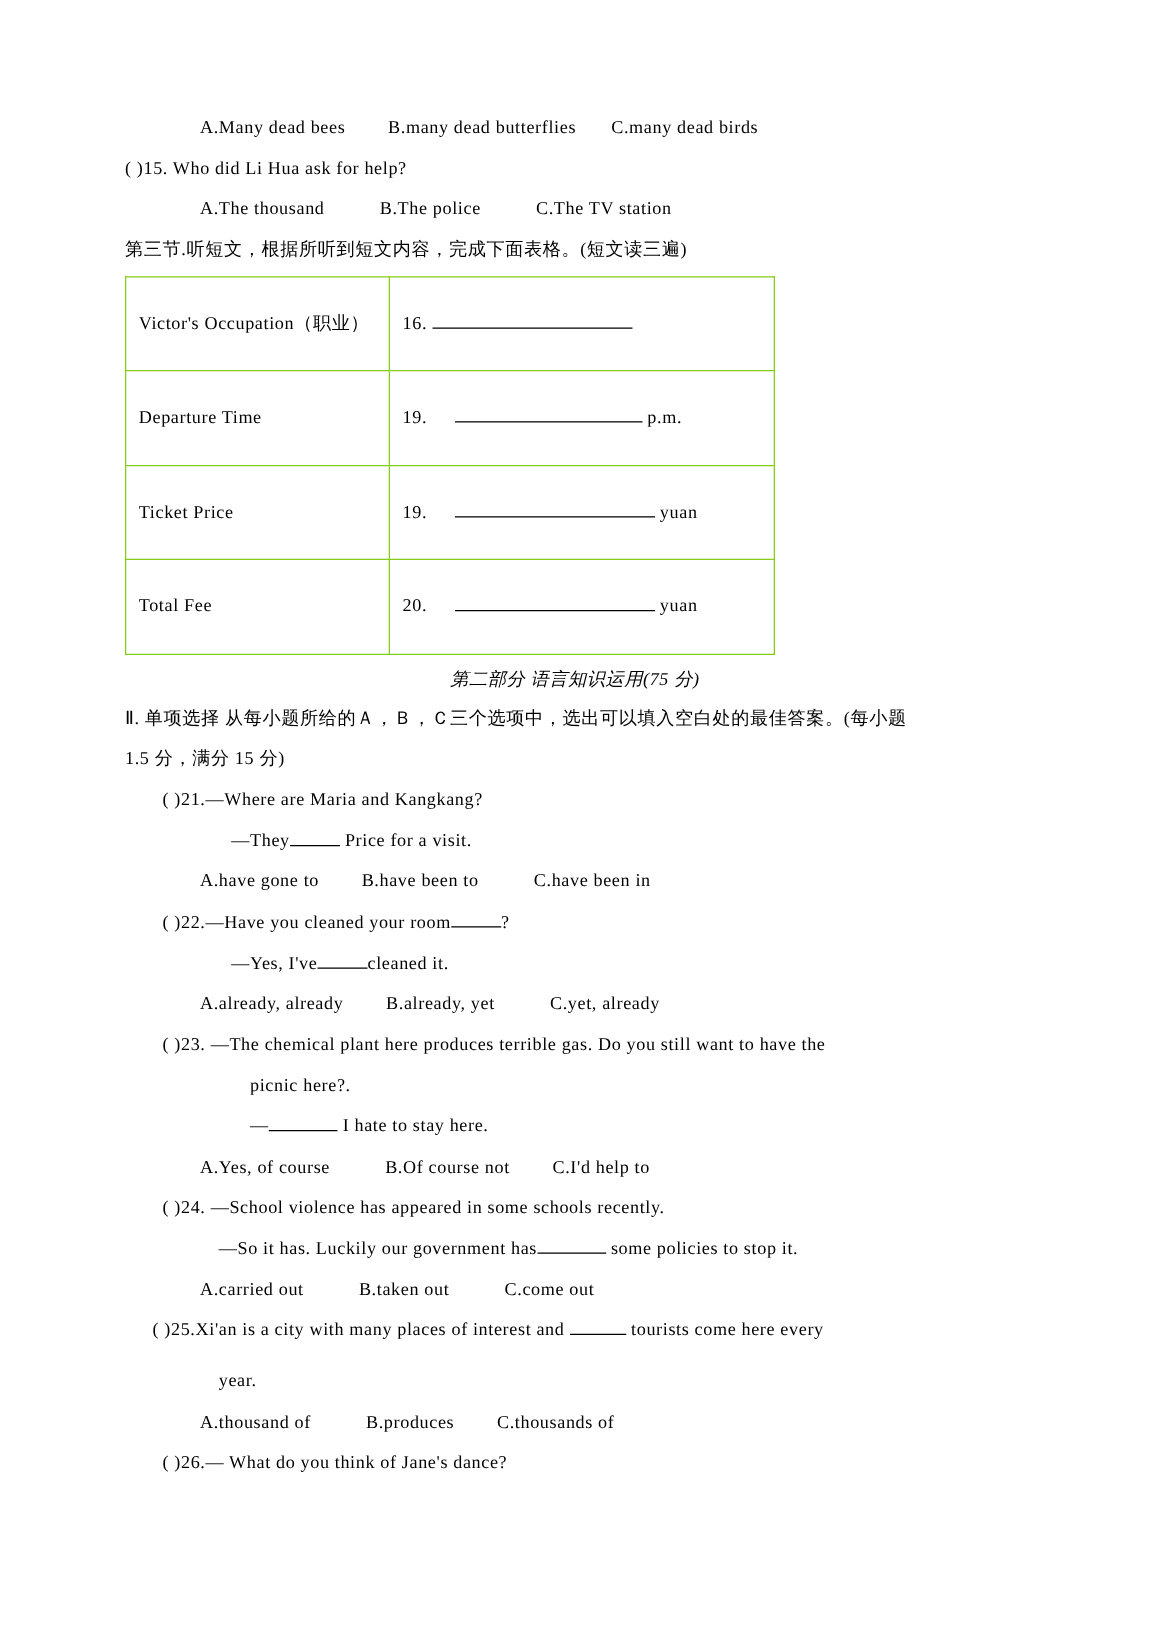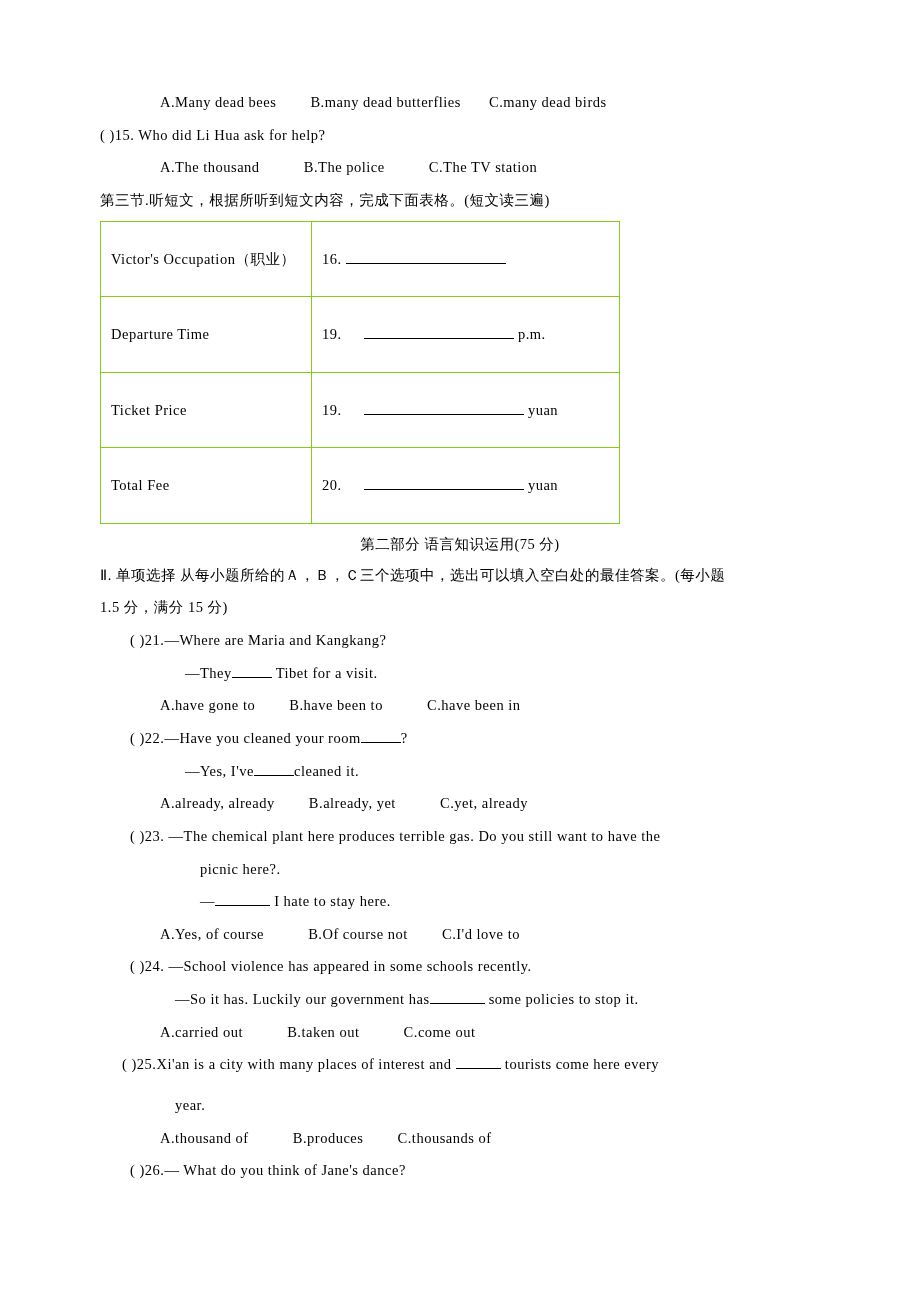--- a/index.html
+++ b/index.html
@@ -14,21 +14,21 @@
     box-sizing: border-box;
     letter-spacing: 0.5px;
   }
   .line { margin-bottom: 8px; }
   .opts { padding-left: 60px; margin-bottom: 8px; }
   .q { padding-left: 30px; margin-bottom: 8px; }
   .q25 { padding-left: 22px; margin-bottom: 16px; }
   .sub { padding-left: 85px; margin-bottom: 8px; }
   .sub2 { padding-left: 75px; margin-bottom: 8px; }
   .sub3 { padding-left: 100px; margin-bottom: 8px; }
-  .center { text-align: center; margin: 6px 0; }
+  .center { text-align: center; margin: 6px 0; font-style: italic; }
   table {
     border-collapse: collapse;
     margin: 4px 0 8px 0;
     width: 520px;
   }
   td {
     border: 1px solid #84cc16;
     padding: 25px 10px;
     vertical-align: middle;
   }
@@ -102,21 +102,21 @@
   </tr>
 </tbody>
   </table>
 
 <div class="center">第二部分  语言知识运用(75 分)</div>
 <div class="line">Ⅱ. 单项选择  从每小题所给的Ａ，Ｂ，Ｃ三个选项中，选出可以填入空白处的最佳答案。(每小题</div>
 <div class="line">1.5 分，满分 15 分)</div>
 
 <div class="q">(   )21.—Where are Maria and Kangkang?</div>
 <div class="sub">
-  <span>—They</span><span class="blank w40"></span><span> Tibet for a visit.</span>
+  <span>—They</span><span class="blank w40"></span><span> Price for a visit.</span>
 </div>
 <div class="opts">
   <span>A.have gone to</span><span class="gap"></span>
   <span>B.have been to</span><span class="gap-l"></span>
   <span>C.have been in</span>
 </div>
 
 <div class="q">
   <span>(   )22.—Have you cleaned your room</span><span class="blank w40"></span><span>?</span>
 </div>
@@ -130,21 +130,21 @@
 </div>
 
 <div class="q">(   )23. —The chemical plant here produces terrible gas. Do you still want to have the</div>
 <div class="sub3">picnic here?.</div>
 <div class="sub3">
   <span>—</span><span class="blank w55"></span><span> I hate to stay here.</span>
 </div>
 <div class="opts">
   <span>A.Yes, of course</span><span class="gap-l"></span>
   <span>B.Of course not</span><span class="gap"></span>
-  <span>C.I'd love to</span>
+  <span>C.I'd help to</span>
 </div>
 
 <div class="q">(   )24. —School violence has appeared in some schools recently.</div>
 <div class="sub2">
   <span>—So it has. Luckily our government has</span><span class="blank w55"></span><span> some policies to stop it.</span>
 </div>
 <div class="opts">
   <span>A.carried out</span><span class="gap-l"></span>
   <span>B.taken out</span><span class="gap-l"></span>
   <span>C.come out</span>

